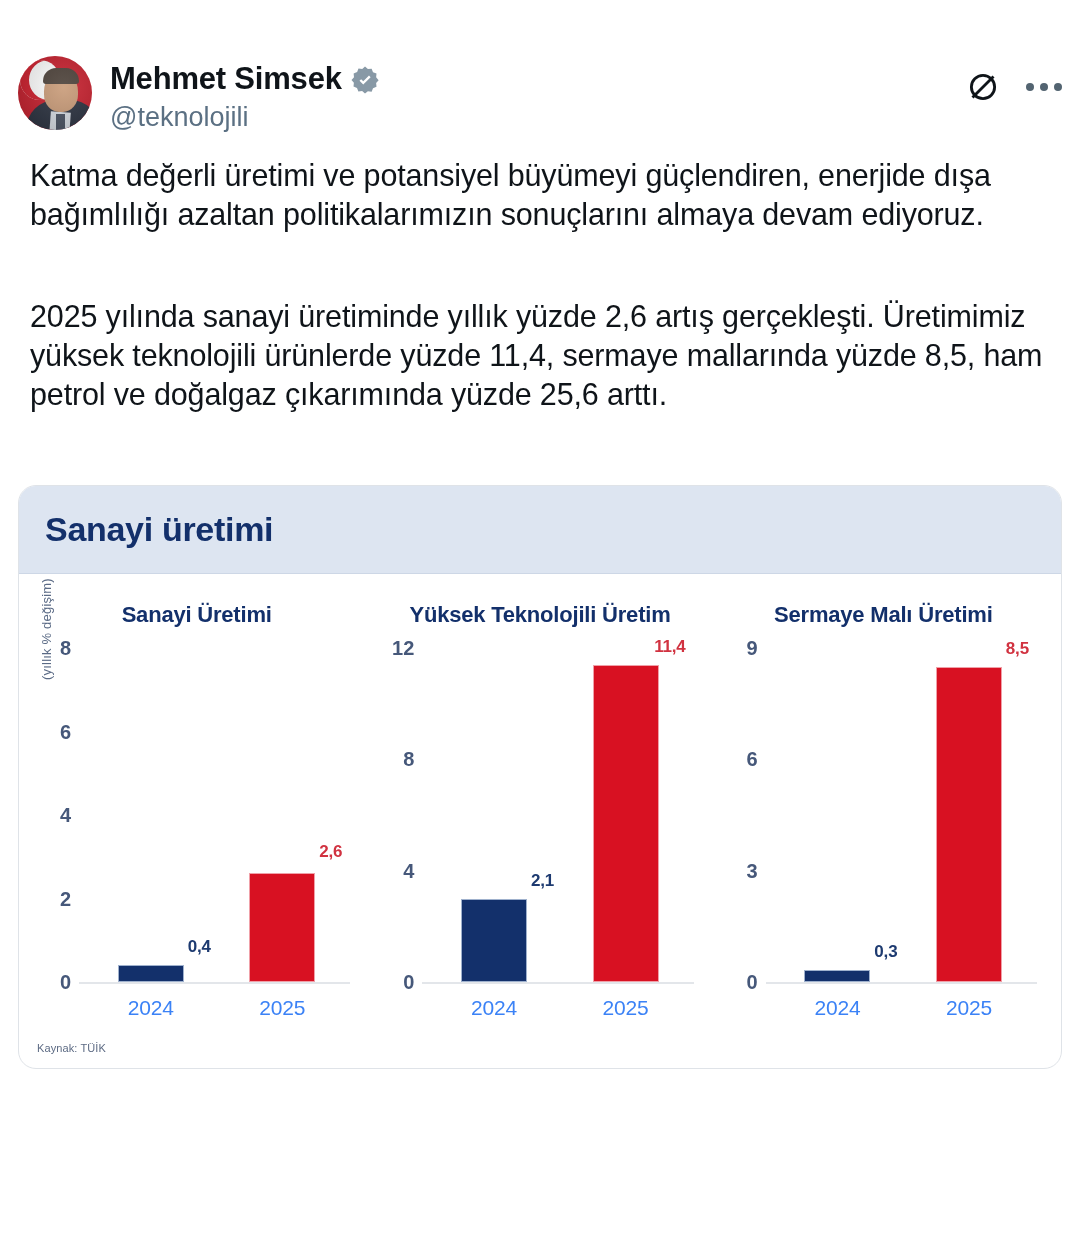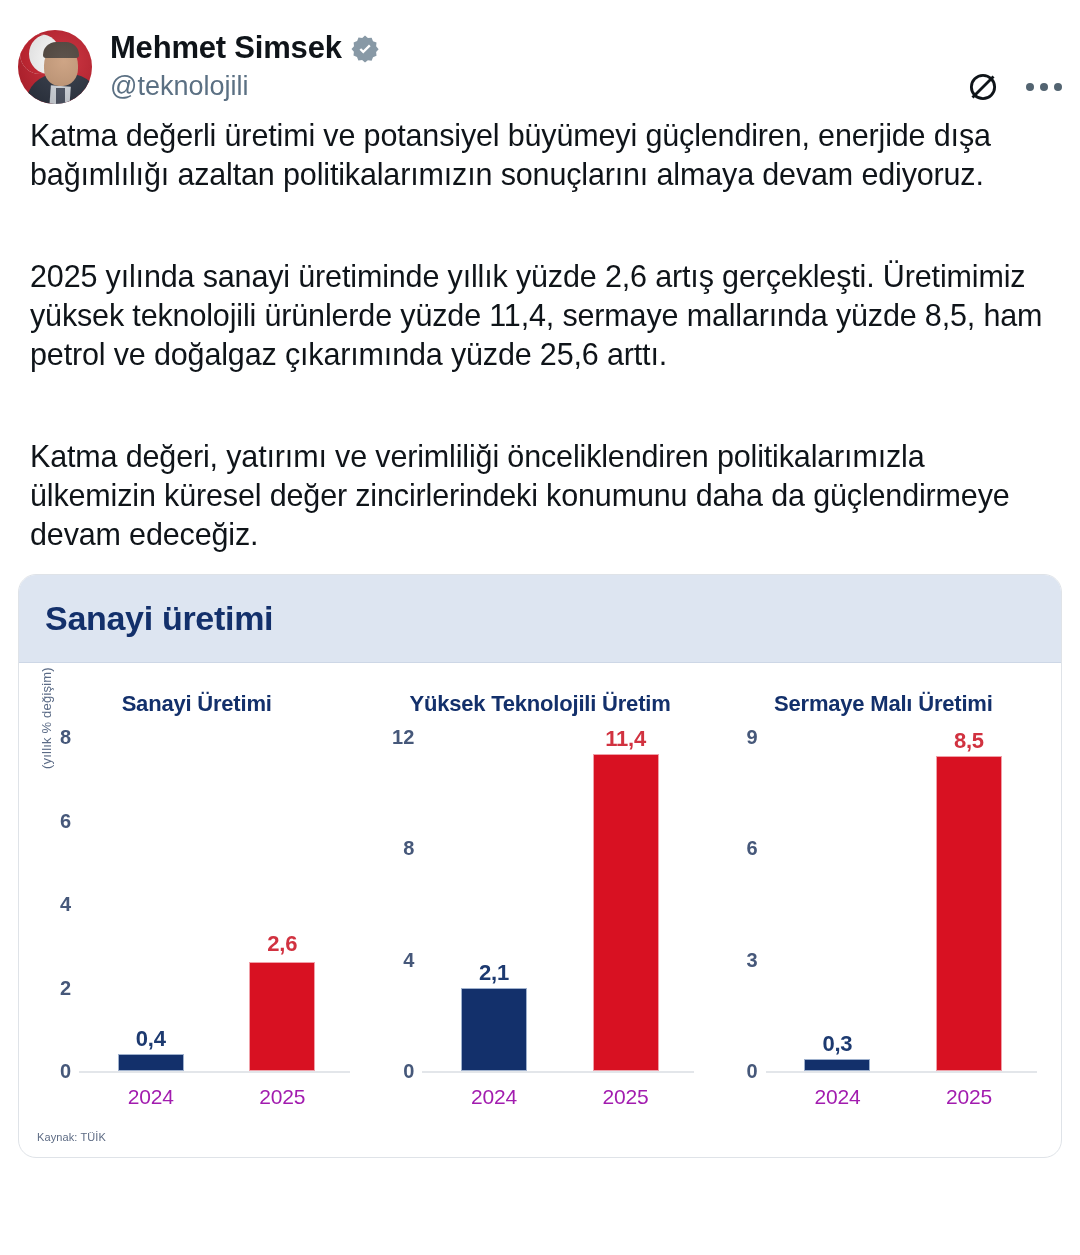--- a/index.html
+++ b/index.html
@@ -17,23 +17,24 @@
     width: 1080px;
     height: 1255px;
     position: relative;
     padding: 0 18px;
     background: #ffffff;
   }
 
   
   .tw-header {
     display: flex;
-    align-items: flex-end;
+    align-items: flex-start;
     padding-top: 16px;
     height: 104px;
+    margin-top: 40px;
   }
   .avatar {
     width: 74px; height: 74px;
     border-radius: 50%;
     flex: 0 0 74px;
     position: relative;
     overflow: hidden;
     background: #c8202e;
     margin-right: 18px;
   }
@@ -215,33 +216,33 @@
   }
   .bar {
     position: absolute;
     bottom: 2px;
   }
   .bar.navy { background: #13306b; border: 1px solid #9fb1cd; }
   .bar.red  { background: #d81122; border: 1px solid #f0a0a8; }
   .bar-val {
     position: absolute;
     width: 120px;
-    text-align: center;
-    font-size: 22px;
+    text-align: right;
+    font-size: 17px;
     font-weight: bold;
     letter-spacing: -0.2px;
   }
   .bar-val.navy { color: #1d3a70; }
   .bar-val.red  { color: #d13240; }
   .xtick {
     position: absolute;
     width: 120px;
     text-align: center;
     font-size: 21px;
-    color: #a21caf;
+    color: #3b82f6;
     letter-spacing: -0.2px;
   }
 
   .source {
     position: absolute;
     left: 18px;
     bottom: 14px;
     font-size: 11px;
     color: #5d6b84;
     letter-spacing: 0.1px;
@@ -300,21 +301,20 @@
         <span></span>
       </span>
     </div>
   </div>
 
   <div class="tw-body">
     <p>Katma değerli üretimi ve potansiyel büyümeyi güçlendiren, enerjide dışa bağımlılığı azaltan politikalarımızın sonuçlarını almaya devam ediyoruz.</p>
     <div class="gap"></div>
     <p>2025 yılında sanayi üretiminde yıllık yüzde 2,6 artış gerçekleşti. Üretimimiz yüksek teknolojili ürünlerde yüzde 11,4, sermaye mallarında yüzde 8,5, ham petrol ve doğalgaz çıkarımında yüzde 25,6 arttı.</p>
     <div class="gap"></div>
-    <p>Katma değeri, yatırımı ve verimliliği önceliklendiren politikalarımızla ülkemizin küresel değer zincirlerindeki konumunu daha da güçlendirmeye devam edeceğiz.</p>
   </div>
 
   <div class="card">
     <div class="card-head">
       <span class="card-title">Sanayi üretimi</span>
     </div>
 
     <div class="card-body">
 
       <div class="panel">

